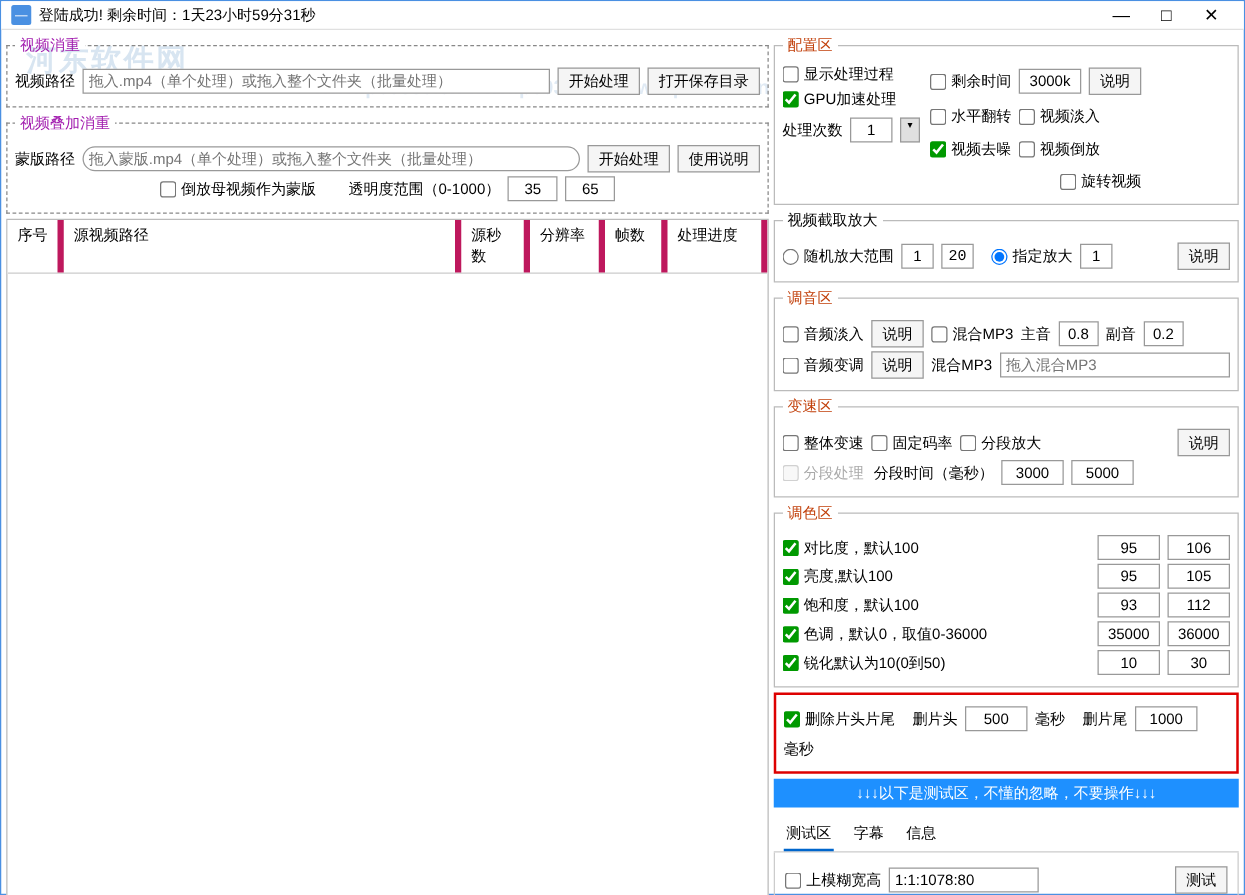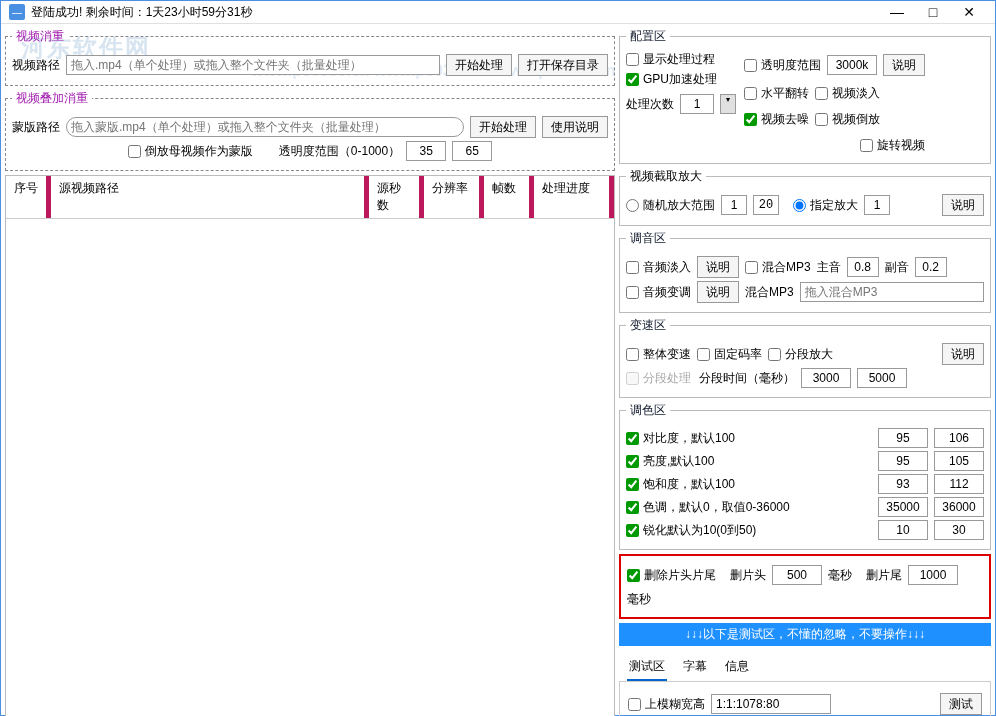--- a/index.html
+++ b/index.html
@@ -12,21 +12,21 @@
 .winbtn { width: 36px; height: 22px; display: flex; align-items: center; justify-content: center; cursor: pointer; font-size: 14px; }
 .content { flex: 1; display: flex; padding: 4px; gap: 4px; position: relative; }
 .watermark { position: absolute; left: 20px; top: 8px; z-index: 0; pointer-events: none; font-size: 24px; color: rgba(100,150,200,0.25); font-weight: bold; letter-spacing: 2px; }
 .watermark2 { position: absolute; left: 250px; top: 38px; font-size: 16px; color: rgba(100,150,200,0.2); font-weight: bold; z-index: 0; pointer-events: none; }
 .leftpane { width: 610px; display: flex; flex-direction: column; gap: 4px; position: relative; z-index: 1; }
 .rightpane { flex: 1; display: flex; flex-direction: column; gap: 4px; position: relative; z-index: 1; }
 fieldset { border: 1px solid #bbb; padding: 6px; position: relative; }
 fieldset.dashed { border: 1px dashed #888; }
 legend { padding: 0 4px; font-size: 12px; }
 legend.red { color: #a21caf; }
-legend.blue { color: #0f172a; }
+legend.blue { color: #c2410c; }
 .row { display: flex; align-items: center; gap: 6px; margin: 3px 0; flex-wrap: wrap; }
 input[type="text"] { border: 1px solid #999; padding: 2px 4px; font-size: 12px; height: 20px; font-family: inherit; }
 button { border: 1px solid #999; background: #f5f5f5; padding: 2px 8px; font-size: 12px; cursor: pointer; font-family: inherit; height: 22px; }
 label { display: flex; align-items: center; gap: 2px; white-space: nowrap; }
 input[type="checkbox"], input[type="radio"] { margin: 0 2px 0 0; }
 .checked-green { accent-color: #090; }
 .table-wrap { flex: 1; border: 1px solid #bbb; background: #fff; overflow: hidden; display: flex; flex-direction: column; }
 .thead { display: flex; border-bottom: 1px solid #ccc; background: #fff; }
 .th { padding: 4px 8px; border-right: 5px solid #be185d; font-size: 12px; }
 .th1 { width: 45px; } .th2 { flex: 1; } .th3 { width: 55px; } .th4 { width: 60px; } .th5 { width: 50px; } .th6 { width: 80px; }
@@ -119,21 +119,21 @@
             <div class="row">
                 <span>处理次数</span>
               <span class="spinner">1</span>
               <span class="spinbtn">▾</span>
             </div>
           </div>
           <div style="display:flex;flex-direction:column;gap:3px">
             <div class="row">
               <label>
                   <input type="checkbox" style="">
-                  <span>透明度范围</span>
+                  <span>剩余时间</span>
                 </label>
               <input type="text" class="med-input" value="3000k" style="">
               <button>说明</button>
             </div>
             <div class="row">
               <label>
                   <input type="checkbox" style="">
                   <span>水平翻转</span>
                 </label>
               <label style="margin-left:0">

